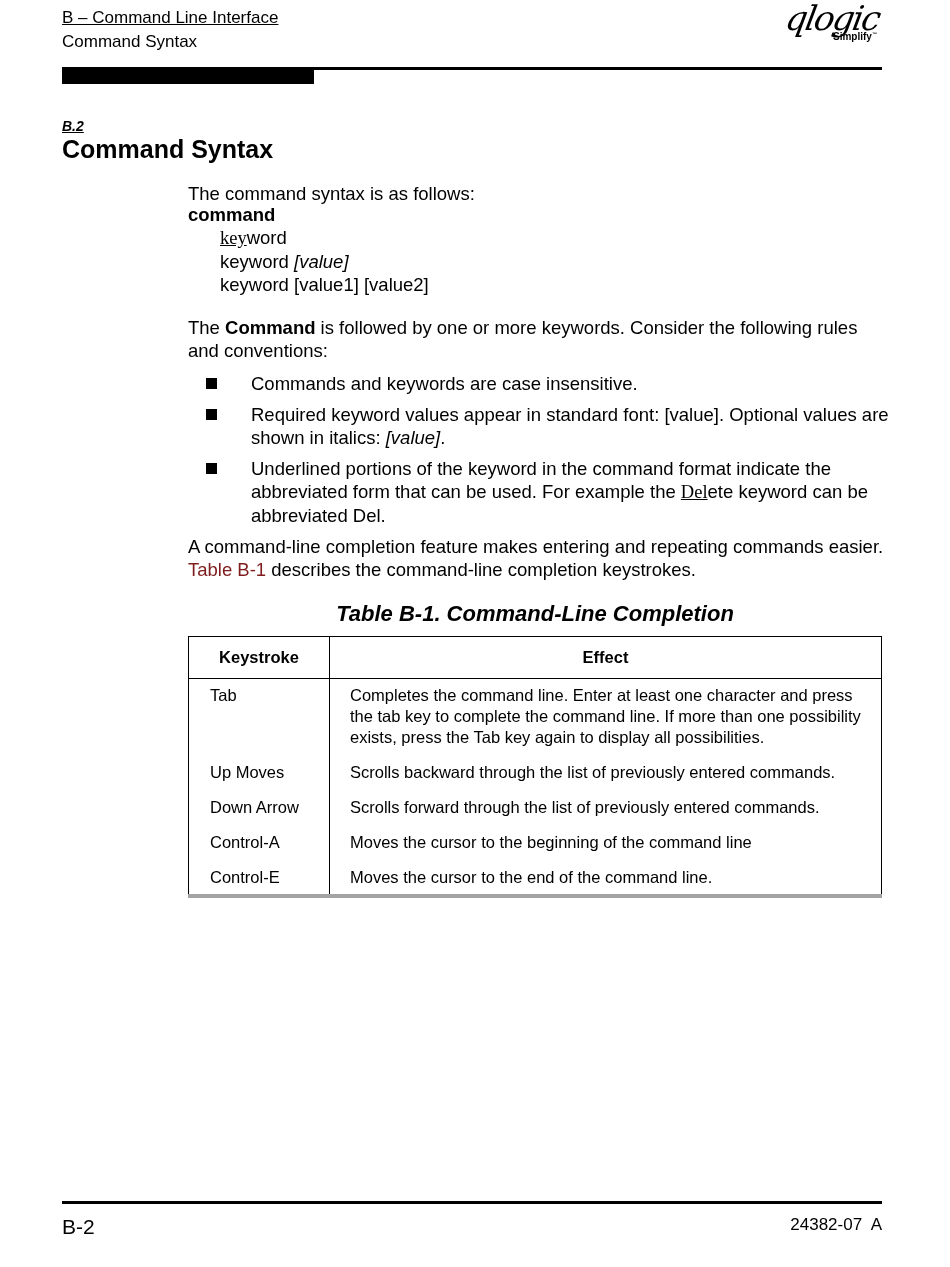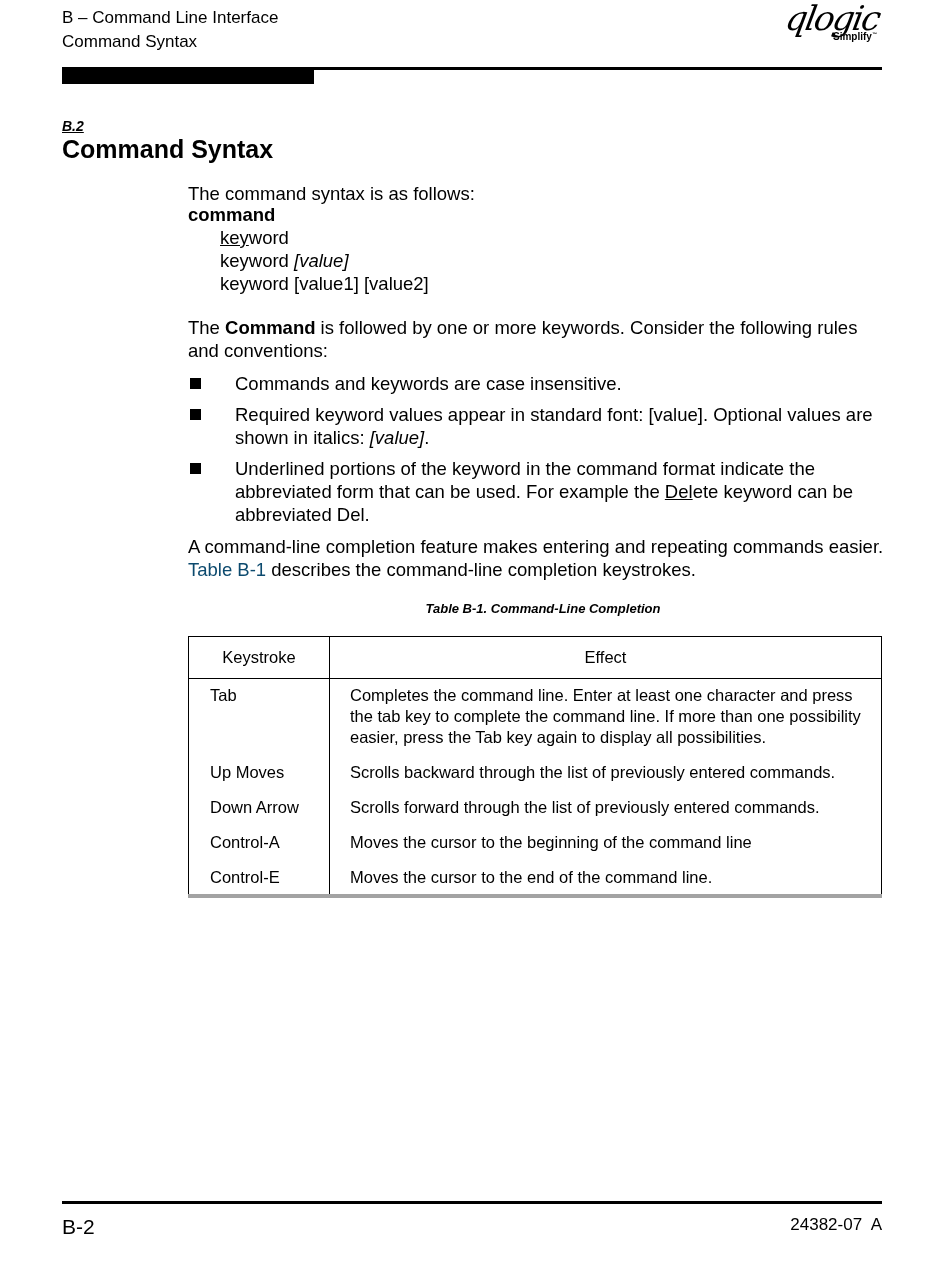--- a/index.html
+++ b/index.html
@@ -2,54 +2,54 @@
 <html><head>
 <meta charset="utf-8">
 <style>
   html, body { margin: 0; padding: 0; background: #ffffff; }
   body {
     width: 950px; height: 1267px; position: relative; overflow: hidden;
     font-family: "Liberation Sans", sans-serif; color: #000;
   }
   .abs { position: absolute; }
   .hdr-line { font-size: 17px; left: 62px; }
-  #hdr1 { top: 8px; }
+  #hdr1 { top: 8px; text-decoration: underline; }
   #hdr2 { top: 32px; }
   #logo { left: 784px; top: 2px; width: 100px; height: 56px; }
   #logo-script { position: absolute; left: 2px; top: -4px; font-family: "DejaVu Serif", serif; font-style: italic; font-size: 34px; letter-spacing: -2px; transform: skewX(-10deg); }
   #logo-simplify { position: absolute; left: 49px; top: 29px; font-size: 10px; font-weight: bold; }
   #rule-top { left: 62px; top: 67px; width: 820px; height: 3px; background: #000; }
   #rule-block { left: 62px; top: 67px; width: 252px; height: 17px; background: #000; }
   #sec-num { left: 62px; top: 118px; font-size: 14px; font-weight: bold; font-style: italic; text-decoration: underline; }
   #sec-title { left: 62px; top: 135px; font-size: 25px; font-weight: bold; }
   .body-text { font-size: 18.5px; line-height: 23px; }
   #intro { left: 188px; top: 182px; }
   #syntax { left: 188px; top: 203px; }
   #syntax .cmd { font-weight: bold; }
   #syntax .kw { padding-left: 32px; }
   #para1 { left: 188px; top: 316px; width: 700px; }
-  ul.rules { list-style: none; margin: 0; padding: 0; left: 188px; top: 372px; width: 700px; }
+  ul.rules { list-style: none; margin: 0; padding: 0; left: 204px; top: 372px; width: 700px; }
   ul.rules li { position: relative; padding-left: 47px; margin-bottom: 8px; }
   ul.rules li .bullet { position: absolute; left: 2px; top: 6px; width: 11px; height: 11px; background: #000; }
   #para2 { left: 188px; top: 535px; width: 700px; }
-  .link { color: #0c4a6e; }
-  #tbl-caption { left: 196px; top: 601px; width: 694px; text-align: center; font-size: 13px; font-weight: bold; font-style: italic; }
+  .link { color: #7f1d1d; }
+  #tbl-caption { left: 188px; top: 601px; width: 694px; text-align: center; font-size: 22px; font-weight: bold; font-style: italic; }
   table.cmdtbl { left: 188px; top: 636px; width: 694px; border-collapse: collapse; font-size: 16.5px; }
   table.cmdtbl th, table.cmdtbl td { border-left: 1px solid #000; border-right: 1px solid #000; vertical-align: top; }
-  table.cmdtbl th { border-top: 1px solid #000; border-bottom: 1px solid #000; height: 39px; font-weight: normal; text-align: center; vertical-align: middle; margin-left: 32px; }
+  table.cmdtbl th { border-top: 1px solid #000; border-bottom: 1px solid #000; height: 39px; font-weight: bold; text-align: center; vertical-align: middle; margin-left: 32px; }
   table.cmdtbl td { line-height: 21px; }
   table.cmdtbl td.key { width: 117px; padding-left: 21px; }
   table.cmdtbl td.eff { padding-left: 20px; padding-right: 10px; }
   table.cmdtbl tr.r0 td { padding-top: 6px; padding-bottom: 7px; margin-left: 36px; }
   table.cmdtbl tr.rn td { padding-top: 7px; padding-bottom: 7px; }
   table.cmdtbl tr.last td { border-bottom: 4px solid #a3a3a3; padding-bottom: 6px; }
   #rule-bot { left: 62px; top: 1201px; width: 820px; height: 3px; background: #000; }
   #foot-left { left: 62px; top: 1215px; font-size: 21px; }
   #foot-right { right: 68px; top: 1215px; font-size: 17px; }
-  u { text-decoration: underline; }
+  u { text-decoration: underline; font-family: Liberation Serif, serif; }
 </style>
 </head>
 <body>
 
 <div class="abs hdr-line" id="hdr1">B – Command Line Interface</div>
 <div class="abs hdr-line" id="hdr2">Command Syntax</div>
 
 <div class="abs" id="logo">
   <span id="logo-script">qlogic</span>
   <span id="logo-simplify"><span>Simplify</span><sup style="font-size:5px">™</sup></span>
@@ -98,21 +98,21 @@
 <table class="abs cmdtbl">
   <thead>
     <tr>
       <th style="width:138px">Keystroke</th>
       <th>Effect</th>
     </tr>
   </thead>
   <tbody>
     <tr class="r0">
       <td class="key">Tab</td>
-      <td class="eff">Completes the command line. Enter at least one character and press the tab key to complete the command line. If more than one possibility easier, press the Tab key again to display all possibilities.</td>
+      <td class="eff">Completes the command line. Enter at least one character and press the tab key to complete the command line. If more than one possibility exists, press the Tab key again to display all possibilities.</td>
     </tr>
     <tr class="rn">
       <td class="key">Up Moves</td>
       <td class="eff">Scrolls backward through the list of previously entered commands.</td>
     </tr>
     <tr class="rn">
       <td class="key">Down Arrow</td>
       <td class="eff">Scrolls forward through the list of previously entered commands.</td>
     </tr>
     <tr class="rn">

